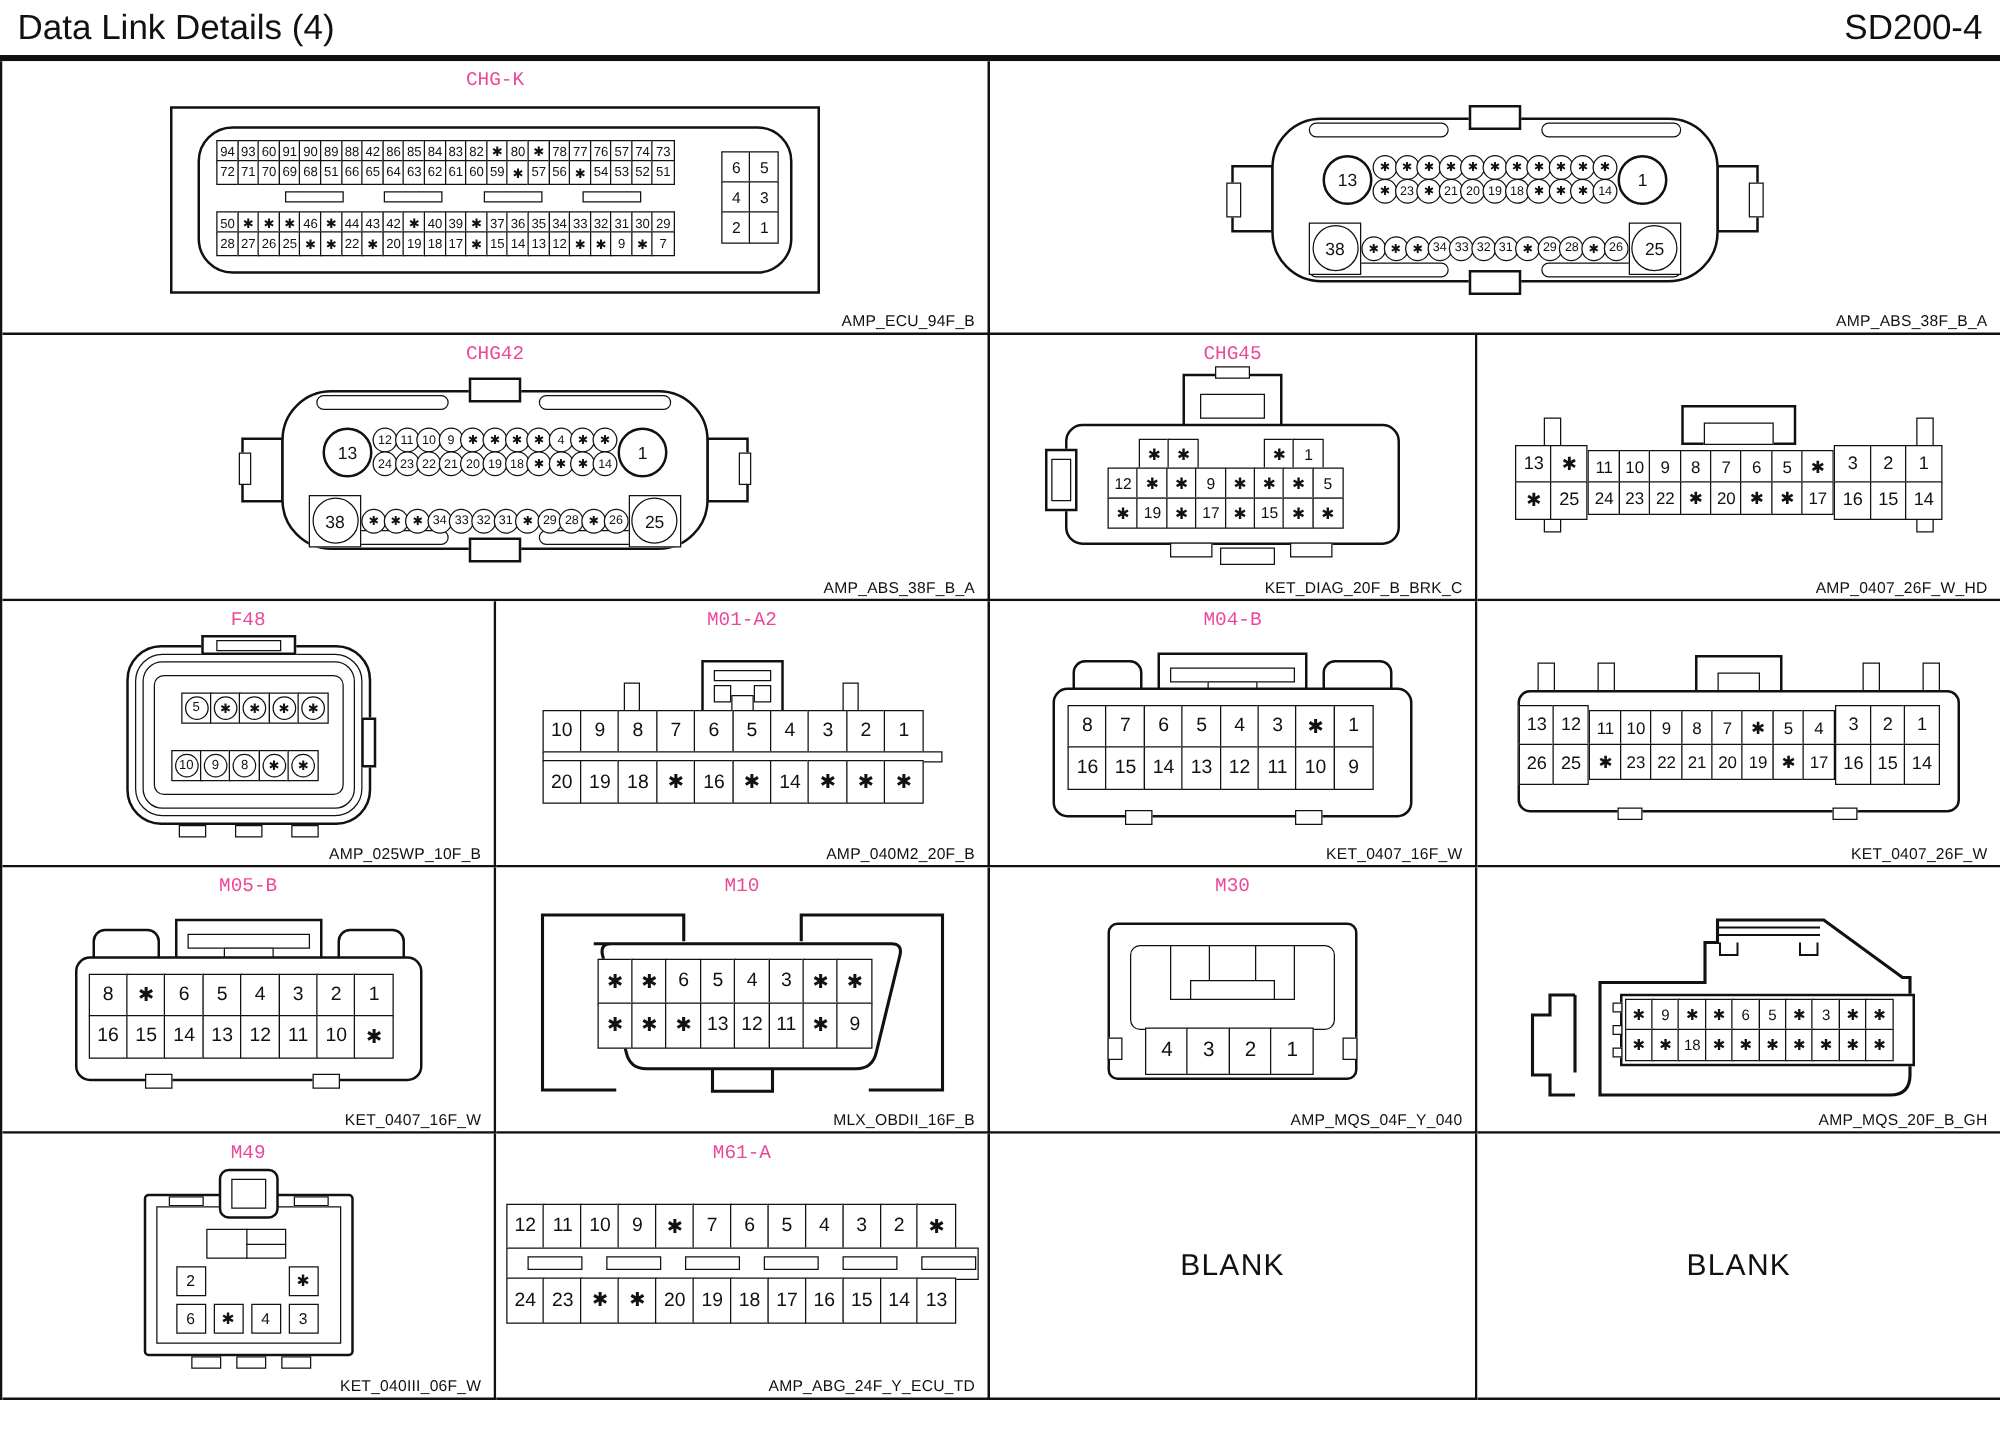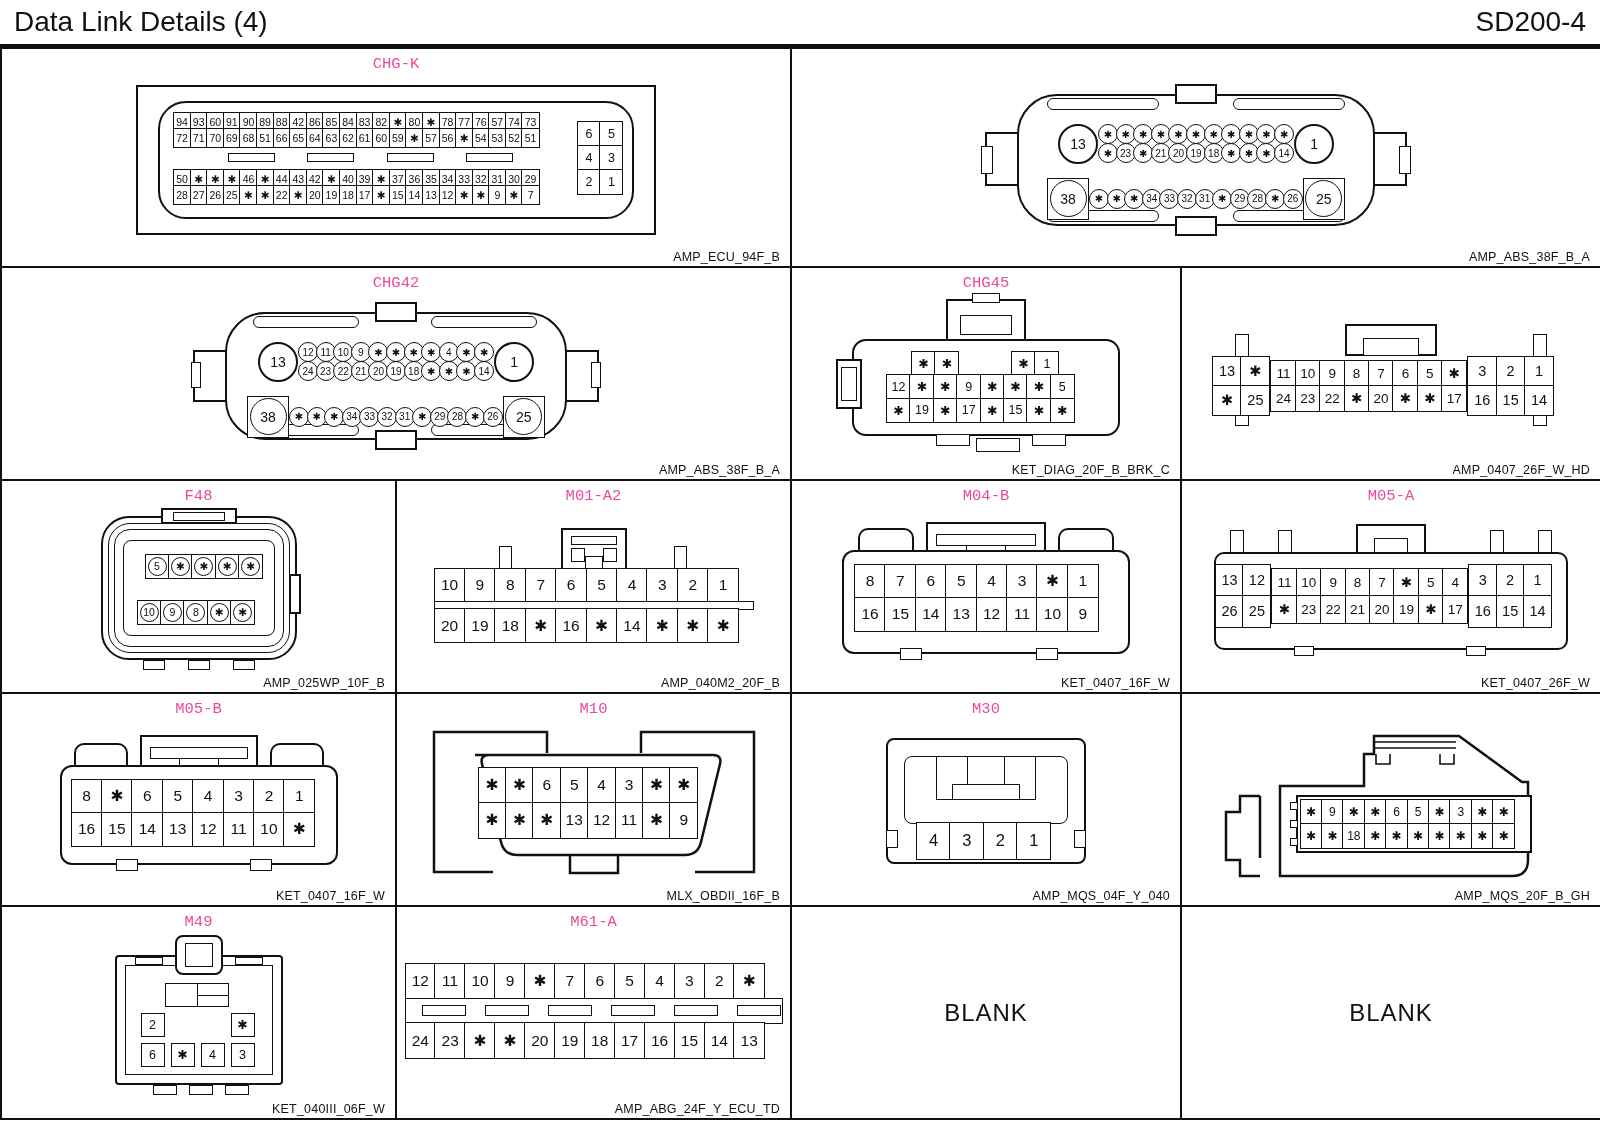--- a/index.html
+++ b/index.html
@@ -561,21 +561,20 @@
             <span class="pin">11</span>
             <span class="pin">10</span>
             <span class="pin">9</span>
           </div>
     </div>
       </div>
     <div class="clabel">KET_0407_16F_W</div>
   </div>
 
   <div class="cell">
-    <div class="ctitle">M05-A</div>
     <div class="drawwrap">
         <div class="draw d-m05a" style="width:354px;height:134px">
       <div class="s" style="left:16px;top:8px;width:14px;height:26px"></div>
       <div class="s" style="left:64px;top:8px;width:14px;height:26px"></div>
       <div class="s" style="right:64px;top:8px;width:14px;height:26px"></div>
       <div class="s" style="right:16px;top:8px;width:14px;height:26px"></div>
       <div class="s s2" style="left:142px;top:2px;width:70px;height:32px"></div>
       <div class="s" style="left:160px;top:16px;width:34px;height:18px"></div>
       <div class="s s2" style="left:0;top:30px;width:354px;height:98px;border-radius:10px"></div>
       <div class="s" style="left:80px;top:124px;width:20px;height:10px"></div>

